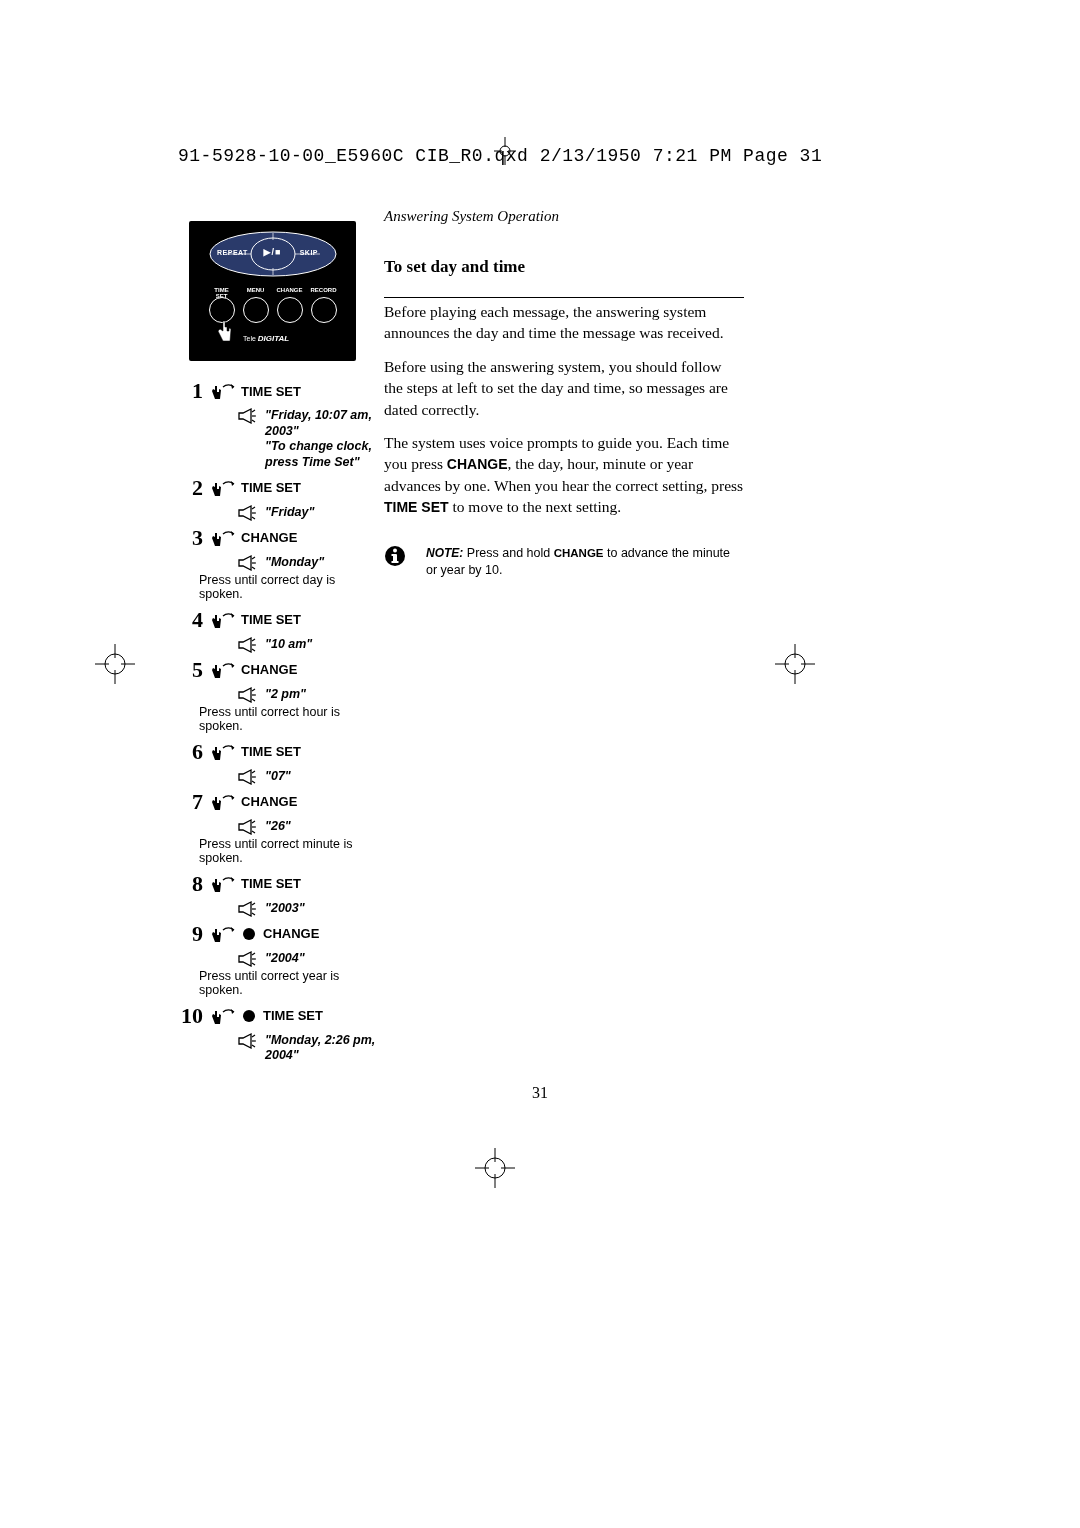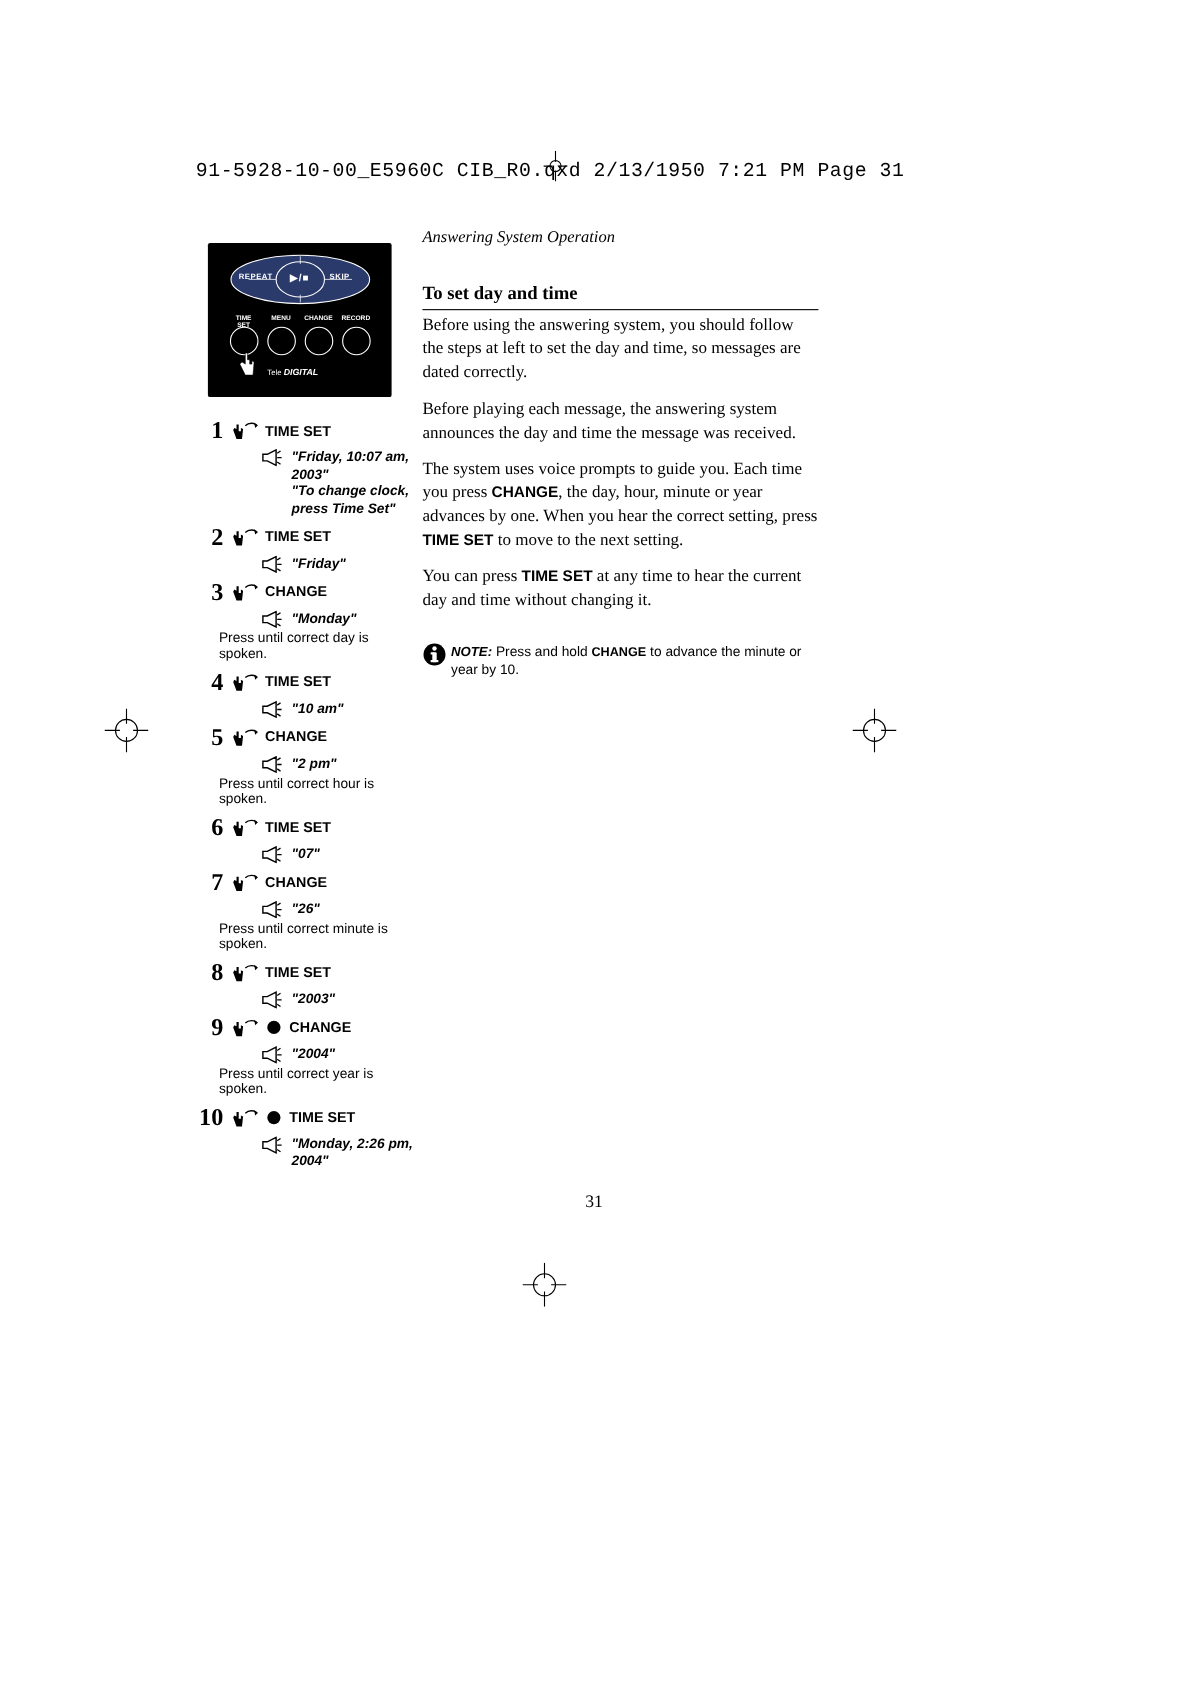--- a/index.html
+++ b/index.html
@@ -46,25 +46,25 @@
   .dot-stop { width:12px; height:12px; background:#000; border-radius:50%; display:inline-block; margin:0 2px; }
   .voice-line { display:flex; align-items:flex-start; gap:8px; margin: 4px 0 2px 56px; }
   .voice-text { font-family: Arial, sans-serif; font-size: 12.5px; font-weight: bold; font-style: italic; line-height:1.25; }
   .instr { font-family: Arial, sans-serif; font-size: 12.5px; margin: 2px 0 6px 18px; }
   .step + .step { margin-top: 2px; }
 
   .right-col { position: absolute; left: 384px; top: 208px; width: 360px; }
   .breadcrumb { font-family: Georgia, 'Times New Roman', serif; font-style: italic; font-size: 15px; margin-bottom: 32px; }
   .title-bar { background:#000; color:#fff; padding: 8px 10px 10px 10px; margin-bottom: 18px; }
   .title-bar h1 { font-family: Georgia, 'Times New Roman', serif; font-weight: bold; font-size: 26px; }
-  .subhead { font-family: Georgia, 'Times New Roman', serif; font-weight: bold; font-size: 17px; margin-top: 10px; margin-bottom: 3px; border-bottom: 1px solid #000; padding-bottom: 4px;}
+  .subhead { font-family: Georgia, 'Times New Roman', serif; font-weight: bold; font-size: 17px; margin-top: 10px; margin-bottom: 3px; border-bottom: 1px solid #000; padding-bottom: 20px;}
   .body-p { font-family: Georgia, 'Times New Roman', serif; font-size: 15.5px; line-height: 1.38; margin-bottom: 12px; }
   .body-p b, .body-p strong { font-family: Arial, sans-serif; font-weight: bold; font-size: 14px; }
 
-  .note-row { display:flex; align-items:flex-start; gap:4px; margin-top:28px; }
+  .note-row { display:flex; align-items:flex-start; gap:20px; margin-top:28px; }
   .note-icon { width:22px; height:22px; flex-shrink:0; }
   .note-text { font-family: Arial, sans-serif; font-size: 12.5px; line-height:1.3; }
   .note-text .nlabel { font-weight: bold; font-style: italic; font-size:12px; }
   .note-text .nbold { font-weight:bold; font-size:11.5px; }
 
   .page-num { position:absolute; left:50%; transform:translateX(-50%); top:1084px; font-family: Georgia, serif; font-size:16px; }
 </style>
 </head>
 <body>
 
@@ -393,27 +393,24 @@
             </svg>
           </span>
           <span class="voice-text">"Monday, 2:26 pm, 2004"</span>
         </div>
       </div>
     </div>
 
   <div class="right-col">
     <div class="breadcrumb">Answering System Operation</div>
     <div class="subhead">To set day and time</div>
+    <p class="body-p">Before playing each message, the answering system announces the day and time the message was received.</p>
     <p class="body-p">Before using the answering system, you should follow the steps at left to set the day and time, so messages are dated correctly.</p>
-    <p class="body-p">Before playing each message, the answering system announces the day and time the message was received.</p>
     <p class="body-p">
       <span>The system uses voice prompts to guide you. Each time you press </span><b>CHANGE</b><span>, the day, hour, minute or year advances by one. When you hear the correct setting, press </span><b>TIME SET</b><span> to move to the next setting.</span>
-    </p>
-    <p class="body-p">
-      <span>You can press </span><b>TIME SET</b><span> at any time to hear the current day and time without changing it.</span>
     </p>
 
     <div class="note-row">
       <div class="note-icon">
         <svg viewBox="0 0 22 22">
             <circle cx="11" cy="11" r="10" fill="#000"></circle>
             <circle cx="11" cy="5.5" r="2" fill="#fff"></circle>
             <rect x="9" y="9" width="4" height="9" rx="1" fill="#fff"></rect>
             <rect x="7.5" y="9" width="3" height="2" fill="#fff"></rect>
             <rect x="7.5" y="16" width="7" height="2" fill="#fff"></rect>

